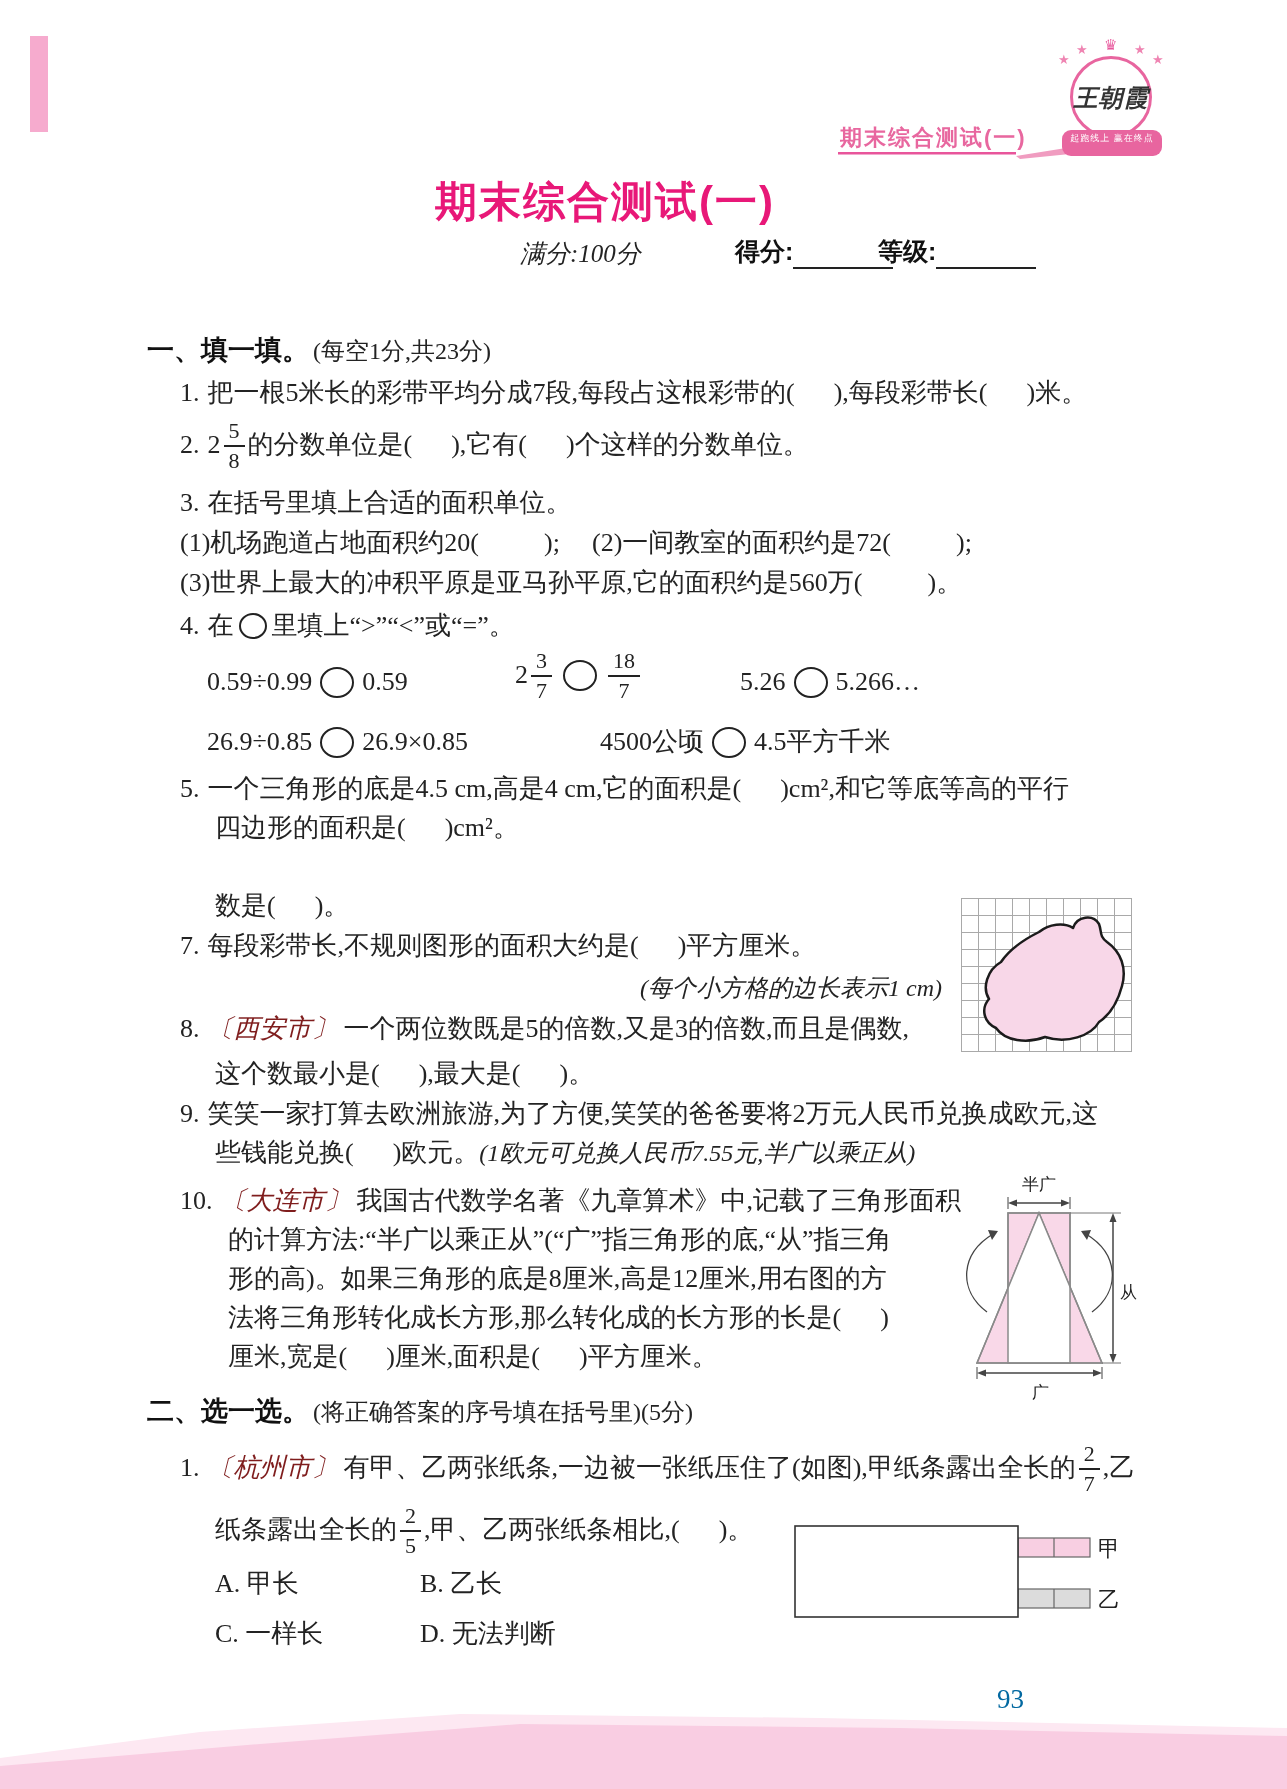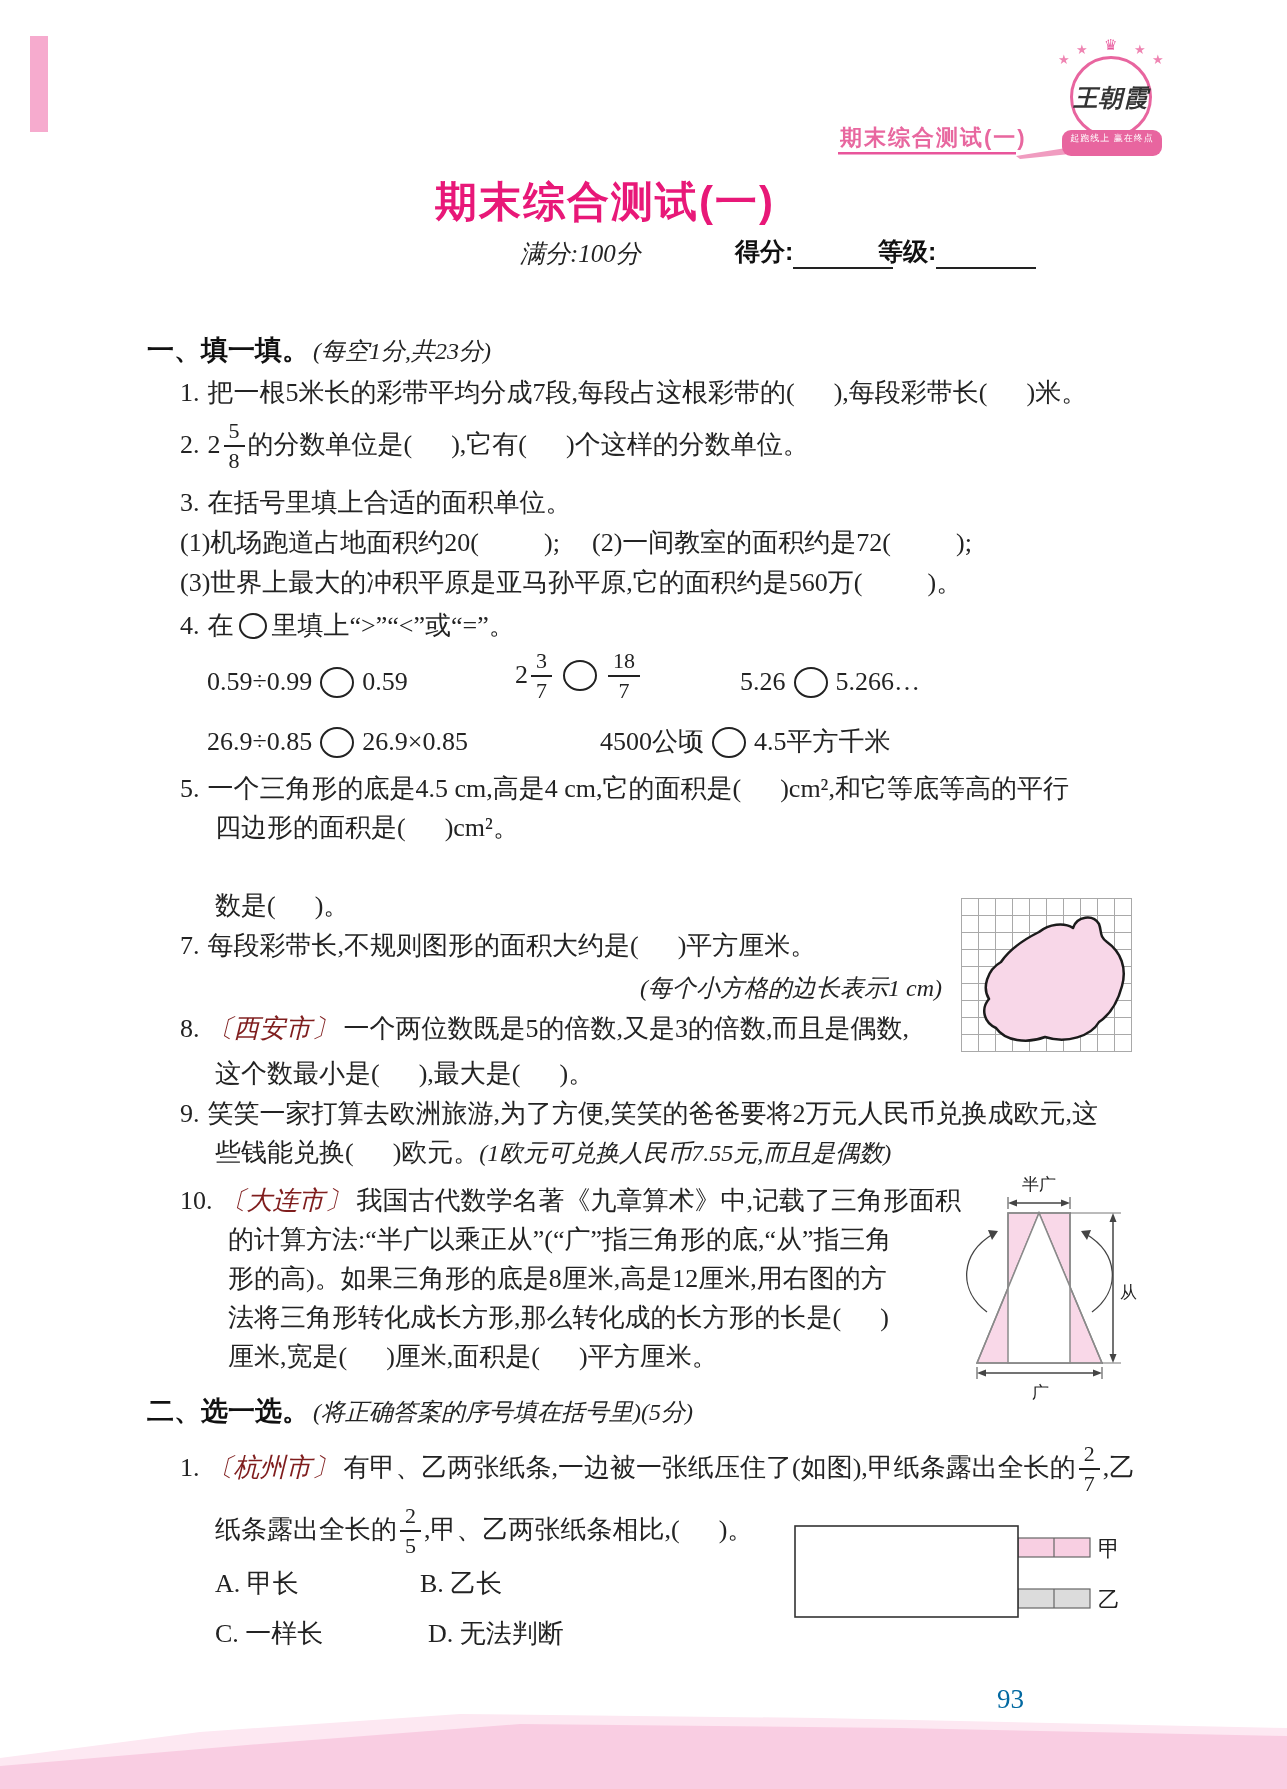--- a/index.html
+++ b/index.html
@@ -3,21 +3,21 @@
 <meta charset="utf-8">
 <style>
   html,body { margin:0; padding:0; background:#ffffff; }
   .page {
     position:relative; width:1287px; height:1789px; background:#ffffff;
     font-family:"Liberation Serif", serif; color:#232323; overflow:hidden;
   }
   .line { position:absolute; white-space:pre; font-size:26px; line-height:1.25; }
   .qno { margin-right:8px; }
   .kai { font-style:italic; }
-  .note { font-size:24px; font-style:italic; margin-left:4px; }
+  .note { font-size:24px; margin-left:4px; }
   .tag { color:#7f1d1d; margin-right:6px; }
   .heading { font-family:"Liberation Sans", sans-serif; font-weight:bold; font-size:27px; color:#111; }
   .left-bar { position:absolute; left:30px; top:36px; width:18px; height:96px; background:#f6abce; }
   .running-title {
     position:absolute; left:840px; top:123px; font-family:"Liberation Sans", sans-serif;
     font-weight:bold; font-size:22px; color:#e8679f; letter-spacing:2px;
   }
   .page-title {
     position:absolute; left:385px; top:174px; width:440px; text-align:center;
     font-family:"Liberation Sans", sans-serif; font-weight:bold; font-size:42px;
@@ -102,21 +102,21 @@
 
   <div class="line" style="left:215px; top:890px;">数是(      )。</div>
 
   <div class="line" style="left:180px; top:930px;"><span class="qno">7.</span><span>每段彩带长,不规则图形的面积大约是(      )平方厘米。</span></div>
   <div class="line kai" style="left:640px; top:973px; font-size:24px;">(每个小方格的边长表示1 cm)</div>
 
   <div class="line" style="left:180px; top:1013px;"><span class="qno">8.</span><span class="tag kai">〔西安市〕</span><span>一个两位数既是5的倍数,又是3的倍数,而且是偶数,</span></div>
   <div class="line" style="left:215px; top:1058px;">这个数最小是(      ),最大是(      )。</div>
 
   <div class="line" style="left:180px; top:1098px;"><span class="qno">9.</span><span>笑笑一家打算去欧洲旅游,为了方便,笑笑的爸爸要将2万元人民币兑换成欧元,这</span></div>
-  <div class="line" style="left:215px; top:1137px;"><span>些钱能兑换(      )欧元。</span><span class="kai" style="font-size:24px;">(1欧元可兑换人民币7.55元,而且是偶数)</span></div>
+  <div class="line" style="left:215px; top:1137px;"><span>些钱能兑换(      )欧元。</span><span class="kai" style="font-size:24px;">(1欧元可兑换人民币7.55元,半广以乘正从)</span></div>
 
   <div class="line" style="left:180px; top:1185px;"><span class="qno">10.</span><span class="tag kai">〔大连市〕</span><span>我国古代数学名著《九章算术》中,记载了三角形面积</span></div>
   <div class="line" style="left:228px; top:1224px;">的计算方法:“半广以乘正从”(“广”指三角形的底,“从”指三角</div>
   <div class="line" style="left:228px; top:1263px;">形的高)。如果三角形的底是8厘米,高是12厘米,用右图的方</div>
   <div class="line" style="left:228px; top:1341px;">厘米,宽是(      )厘米,面积是(      )平方厘米。</div>
   <div class="line" style="left:228px; top:1302px;">法将三角形转化成长方形,那么转化成的长方形的长是(      )</div>
 
   <div class="grid-fig">
     <svg width="171" height="154" viewBox="0 0 171 154">
       <path d="M 78,34 C 88,26 103,24 112,30 C 116,18 132,16 138,26 C 141,34 138,38 146,44 C 160,54 166,70 161,88 C 157,103 150,116 138,124 C 130,138 106,146 84,139 C 66,146 44,143 35,130 C 22,124 20,110 28,101 C 21,90 26,72 40,64 C 48,52 62,42 78,34 Z" fill="#f8d7e8" stroke="#1b1b1b" stroke-width="2.5" stroke-linejoin="round"></path>
@@ -158,21 +158,21 @@
   </svg>
 
   <div class="line" style="left:147px; top:1395px;"><span class="heading">二、</span><span class="heading">选一选。</span><span class="note">(将正确答案的序号填在括号里)(5分)</span></div>
 
   <div class="line" style="left:180px; top:1443px;"><span class="qno">1.</span><span class="tag kai">〔杭州市〕</span><span>有甲、乙两张纸条,一边被一张纸压住了(如图),甲纸条露出全长的</span><span class="frac"><span class="num">2</span><span class="den">7</span></span><span>,乙</span></div>
   <div class="line" style="left:215px; top:1505px;"><span>纸条露出全长的</span><span class="frac"><span class="num">2</span><span class="den">5</span></span><span>,甲、乙两张纸条相比,(      )。</span></div>
 
   <div class="line" style="left:215px; top:1568px;">A. 甲长</div>
   <div class="line" style="left:420px; top:1568px;">B. 乙长</div>
   <div class="line" style="left:215px; top:1618px;">C. 一样长</div>
-  <div class="line" style="left:420px; top:1618px;margin-left:8px;">D. 无法判断</div>
+  <div class="line" style="left:420px; top:1618px;">D. 无法判断</div>
 
   <svg class="fig-svg" style="left:790px; top:1498px;" width="350" height="130" viewBox="0 0 350 130">
     <rect x="228" y="40" width="72" height="19" fill="#f8cfe2" stroke="#666" stroke-width="1.2"></rect>
     <line x1="264" y1="40" x2="264" y2="59" stroke="#666" stroke-width="1.2"></line>
     <rect x="228" y="91" width="72" height="19" fill="#dcdcdc" stroke="#666" stroke-width="1.2"></rect>
     <line x1="264" y1="91" x2="264" y2="110" stroke="#666" stroke-width="1.2"></line>
     <rect x="5" y="28" width="223" height="91" fill="#ffffff" stroke="#333" stroke-width="1.6"></rect>
     <text x="308" y="58" font-size="22" fill="#222">甲</text>
     <text x="308" y="109" font-size="22" fill="#222">乙</text>
   </svg>

